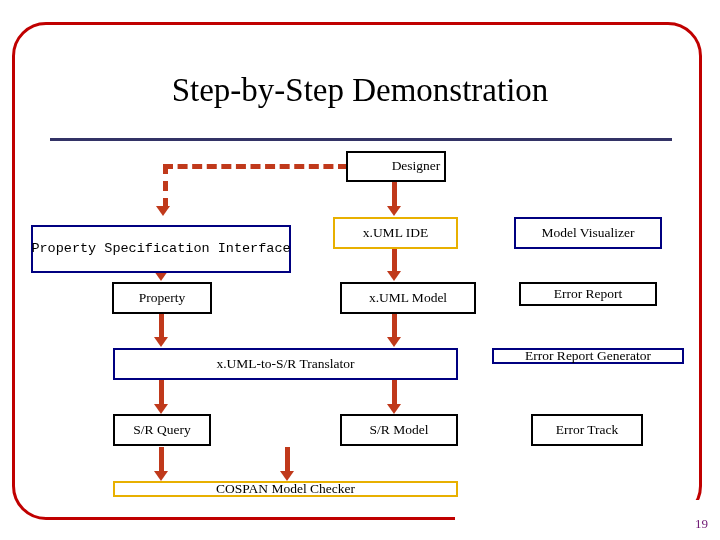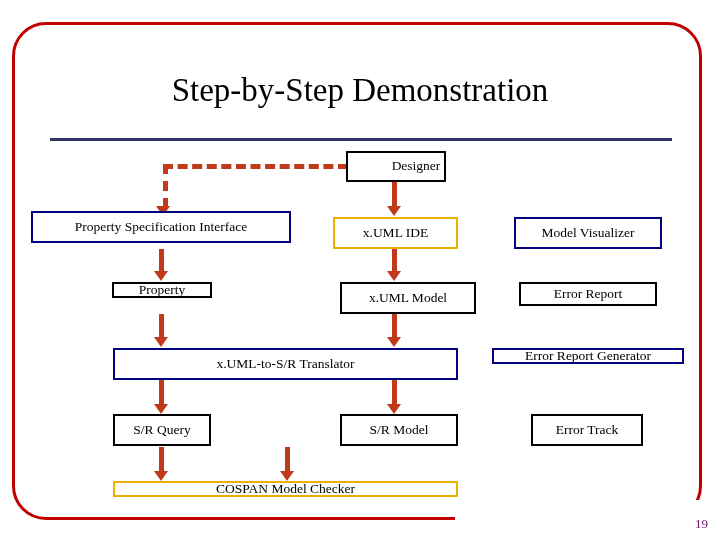--- a/index.html
+++ b/index.html
@@ -144,33 +144,33 @@
   <div class="vline" style="left:159px; top:447px; width:5px; height:26px;"></div>
   <div class="arrowhead" style="left:154px; top:471px;"></div>
 
   <div class="vline" style="left:285px; top:447px; width:5px; height:26px;"></div>
   <div class="arrowhead" style="left:280px; top:471px;"></div>
 
   <div class="box b-black" style="left:346px; top:151px; width:100px; height:31px;padding-left:40px;">
     <span>Designer</span>
   </div>
 
-  <div class="box b-blue" style="left:31px; top:211px; width:260px; height:32px;">
+  <div class="box b-blue" style="left:31px; top:225px; width:260px; height:48px;font-family:Liberation Mono, monospace;">
     <span>Property Specification Interface</span>
   </div>
 
   <div class="box b-gold" style="left:333px; top:217px; width:125px; height:32px;">
     <span>x.UML IDE</span>
   </div>
 
   <div class="box b-blue" style="left:514px; top:217px; width:148px; height:32px;">
     <span>Model Visualizer</span>
   </div>
 
-  <div class="box b-black" style="left:112px; top:282px; width:100px; height:16px;">
+  <div class="box b-black" style="left:112px; top:282px; width:100px; height:32px;">
     <span>Property</span>
   </div>
 
   <div class="box b-black" style="left:340px; top:282px; width:136px; height:32px;">
     <span>x.UML Model</span>
   </div>
 
   <div class="box b-black" style="left:519px; top:282px; width:138px; height:24px;">
     <span>Error Report</span>
   </div>

